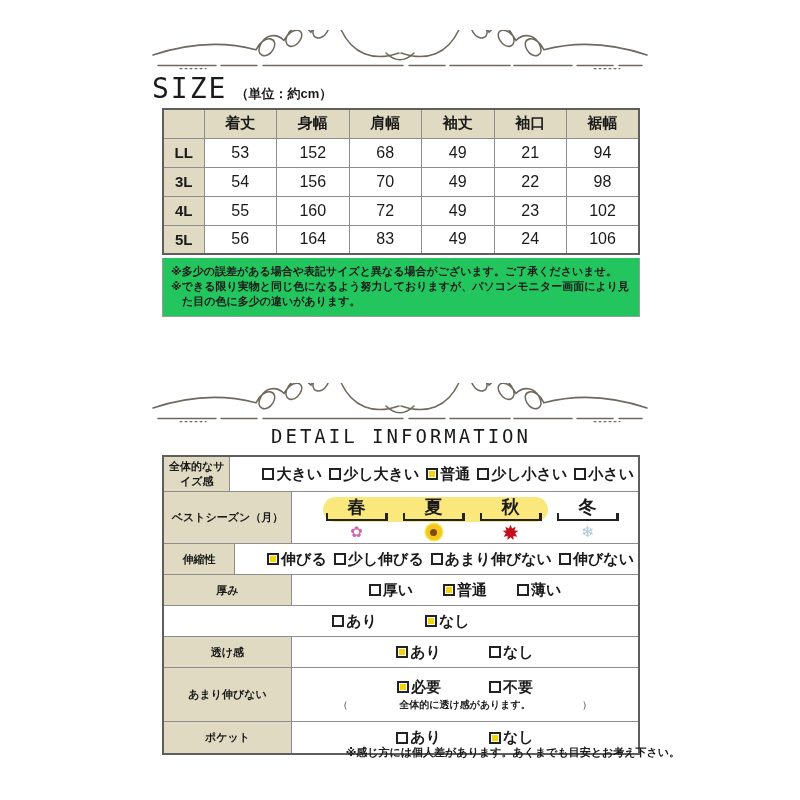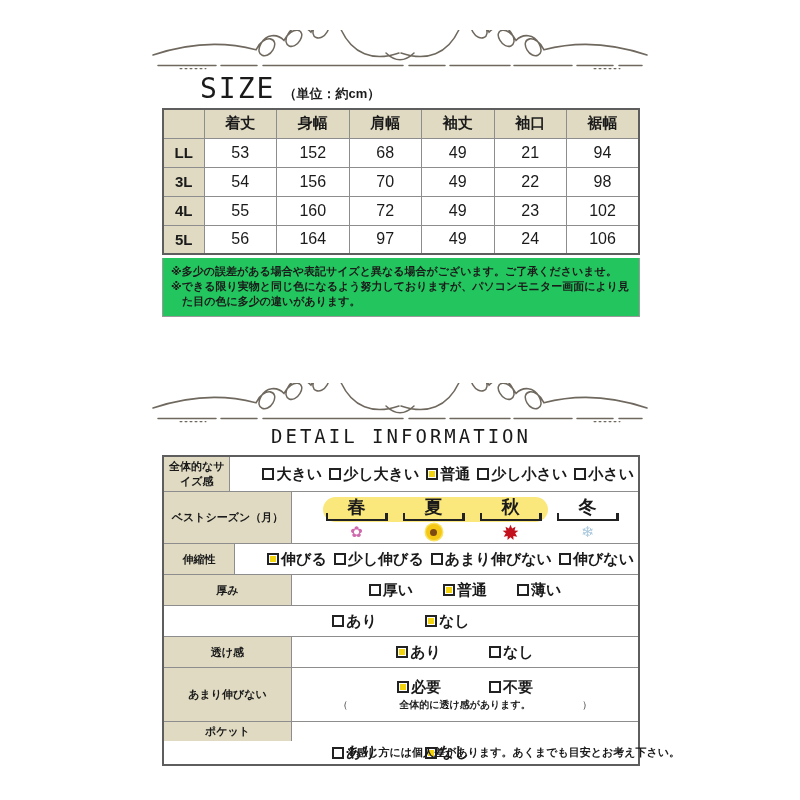--- a/index.html
+++ b/index.html
@@ -14,38 +14,38 @@
   *{box-sizing:border-box;margin:0;padding:0;}
   html,body{background:#fff;}
   body{font-family:"Liberation Sans","DejaVu Sans",sans-serif;color:var(--ink);}
   .page{position:relative;width:800px;height:800px;background:#fff;overflow:hidden;}
 
   .flourish{position:absolute;left:150px;width:500px;height:48px;}
   .flourish.f1{top:30px;}
   .flourish.f2{top:383px;}
 
   .size-head{position:absolute;left:152px;top:72px;display:flex;align-items:baseline;gap:8px;}
-  .size-head .big{font-family:"DejaVu Sans Mono","Liberation Mono",monospace;font-size:28px;font-weight:500;letter-spacing:2px;margin-left:48px;}
+  .size-head .big{font-family:"DejaVu Sans Mono","Liberation Mono",monospace;font-size:28px;font-weight:500;letter-spacing:2px;}
   .size-head .unit{font-size:13px;font-weight:600;}
 
   table.sizetbl{position:absolute;left:162px;top:108px;width:478px;border-collapse:collapse;table-layout:fixed;border:2px solid var(--border-dark);}
   table.sizetbl th,table.sizetbl td{border:1px solid var(--border-gray);height:29px;text-align:center;vertical-align:middle;}
   table.sizetbl th{background:var(--header-beige);font-size:15px;font-weight:700;}
   table.sizetbl td{font-size:16px;font-weight:500;background:#fff;}
   table.sizetbl .c0{width:41px;}
 
   .notesbox{position:absolute;left:162px;top:258px;width:478px;border:1px solid #9a9a9a;border-top:none;background:#22c55e;padding:6px 8px 7px 8px;}
   .notesbox p{font-size:11px;font-weight:700;line-height:15px;padding-left:1em;text-indent:-1em;}
 
   .detail-head{position:absolute;left:162px;top:425px;width:478px;text-align:center;
     font-family:"DejaVu Sans Mono","Liberation Mono",monospace;font-size:19px;font-weight:500;letter-spacing:3px;}
 
   .dtable{position:absolute;left:162px;top:455px;width:478px;border:2px solid var(--border-dark);background:#fff;}
   .drow{display:flex;border-bottom:1px solid var(--border-gray);min-height:31px;}
-  .drow:last-child{border-bottom:none;flex-direction:column;}
+  .drow:last-child{border-bottom:none;}
   .dlabel{width:128px;background:var(--header-beige);border-right:1px solid var(--border-gray);
     display:flex;align-items:center;justify-content:center;font-size:11px;font-weight:600;text-align:center;padding:2px;}
   .dcontent{flex:1;display:flex;flex-direction:column;align-items:center;justify-content:center;padding:2px 4px;}
 
   .opts{display:flex;align-items:center;justify-content:center;flex-wrap:nowrap;white-space:nowrap;}
   .opts.n5,.opts.n4{gap:7px;padding-left:28px;}
   .opts.n3{gap:30px;}
   .opts.n2{gap:48px;}
   .opt{display:inline-flex;align-items:center;gap:2px;}
   .ol{font-size:15px;font-weight:700;}
@@ -133,21 +133,21 @@
           <td>160</td>
           <td>72</td>
           <td>49</td>
           <td>23</td>
           <td>102</td>
         </tr>
         <tr>
           <th class="c0">5L</th>
           <td>56</td>
           <td>164</td>
-          <td>97</td>
+          <td>83</td>
           <td>49</td>
           <td>24</td>
           <td>106</td>
         </tr>
       </tbody>
   </table>
 
   <div class="notesbox">
     <p>※多少の誤差がある場合や表記サイズと異なる場合がございます。ご了承くださいませ。</p>
     <p>※できる限り実物と同じ色になるよう努力しておりますが、パソコンモニター画面により見た目の色に多少の違いがあります。</p>

